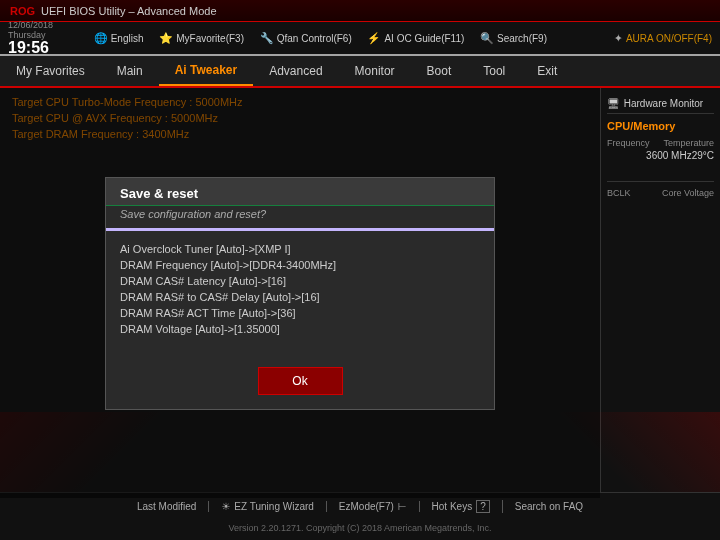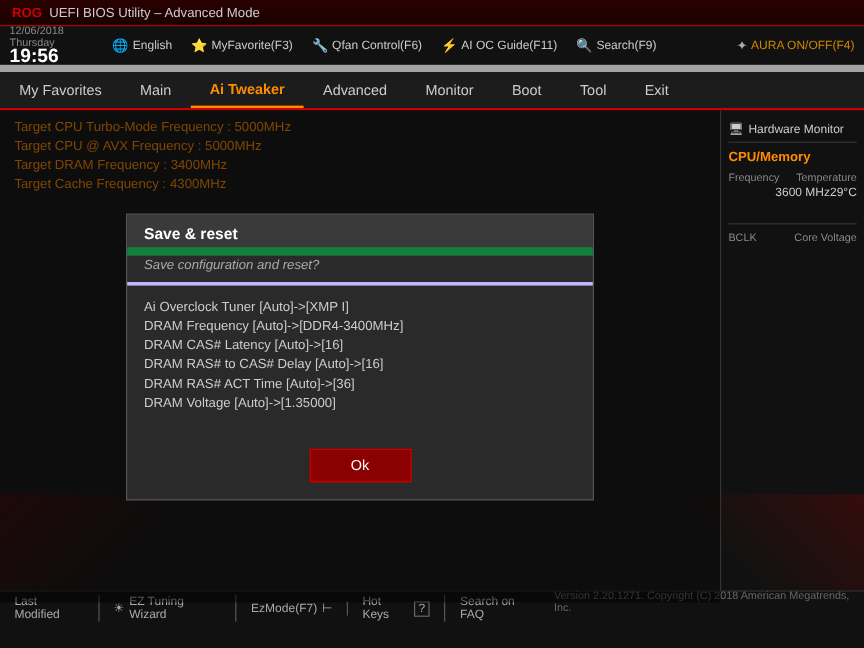--- a/index.html
+++ b/index.html
@@ -33,21 +33,21 @@
     }
 
     
     #info-bar {
       background: #111111;
       height: 28px;
       display: flex;
       align-items: center;
       padding: 16px 8px;
       gap: 16px;
-      border-bottom: 6px solid #a3a3a3;
+      border-bottom: 2px solid #a3a3a3;
     }
     #datetime {
       display: flex;
       flex-direction: column;
       align-items: flex-start;
       min-width: 70px;
     }
     #datetime .date {
       color: #888;
       font-size: 9px;
@@ -139,21 +139,21 @@
       width: 390px;
       padding: 0;
     }
 
     #dialog-title {
       background: #3a3a3a;
       color: #ffffff;
       font-size: 13px;
       font-weight: bold;
       padding: 8px 14px 4px 14px;
-      border-bottom: 7px solid #15803d;
+      border-bottom: 1px solid #15803d;
     }
 
     #dialog-subtitle {
       color: #aaaaaa;
       font-size: 11px;
       padding: 2px 14px 8px 14px;
       border-bottom: 3px solid #c4b5fd;
       font-style: italic;
     }
 
@@ -251,21 +251,21 @@
     
     #bottom-bar {
       position: absolute;
       bottom: 0;
       left: 0;
       right: 0;
       height: 48px;
       background: #111111;
       border-top: 1px solid #333;
       display: flex;
-      flex-direction: row;
+      flex-direction: column;
       justify-content: flex-end;
       padding-bottom: 4px;
     }
 
     #bottom-links {
       display: flex;
       justify-content: center;
       align-items: center;
       gap: 0;
       height: 28px;
@@ -369,21 +369,20 @@
   <div class="nav-item">Tool</div>
   <div class="nav-item">Exit</div>
 </div>
 
 <div id="main-content">
 
   <div id="left-panel">
     <div class="target-line">Target CPU Turbo-Mode Frequency : 5000MHz</div>
     <div class="target-line">Target CPU @ AVX Frequency : 5000MHz</div>
     <div class="target-line">Target DRAM Frequency : 3400MHz</div>
-    <div class="target-line">Target Cache Frequency : 4300MHz</div>
 
     <div id="dialog-overlay">
       <div id="dialog-box">
         <div id="dialog-title">Save &amp; reset</div>
         <div id="dialog-subtitle">Save configuration and reset?</div>
         <div id="dialog-body">
           <div class="dialog-item">Ai Overclock Tuner [Auto]-&gt;[XMP I]</div>
           <div class="dialog-item">DRAM Frequency [Auto]-&gt;[DDR4-3400MHz]</div>
           <div class="dialog-item">DRAM CAS# Latency [Auto]-&gt;[16]</div>
           <div class="dialog-item">DRAM RAS# to CAS# Delay [Auto]-&gt;[16]</div>

